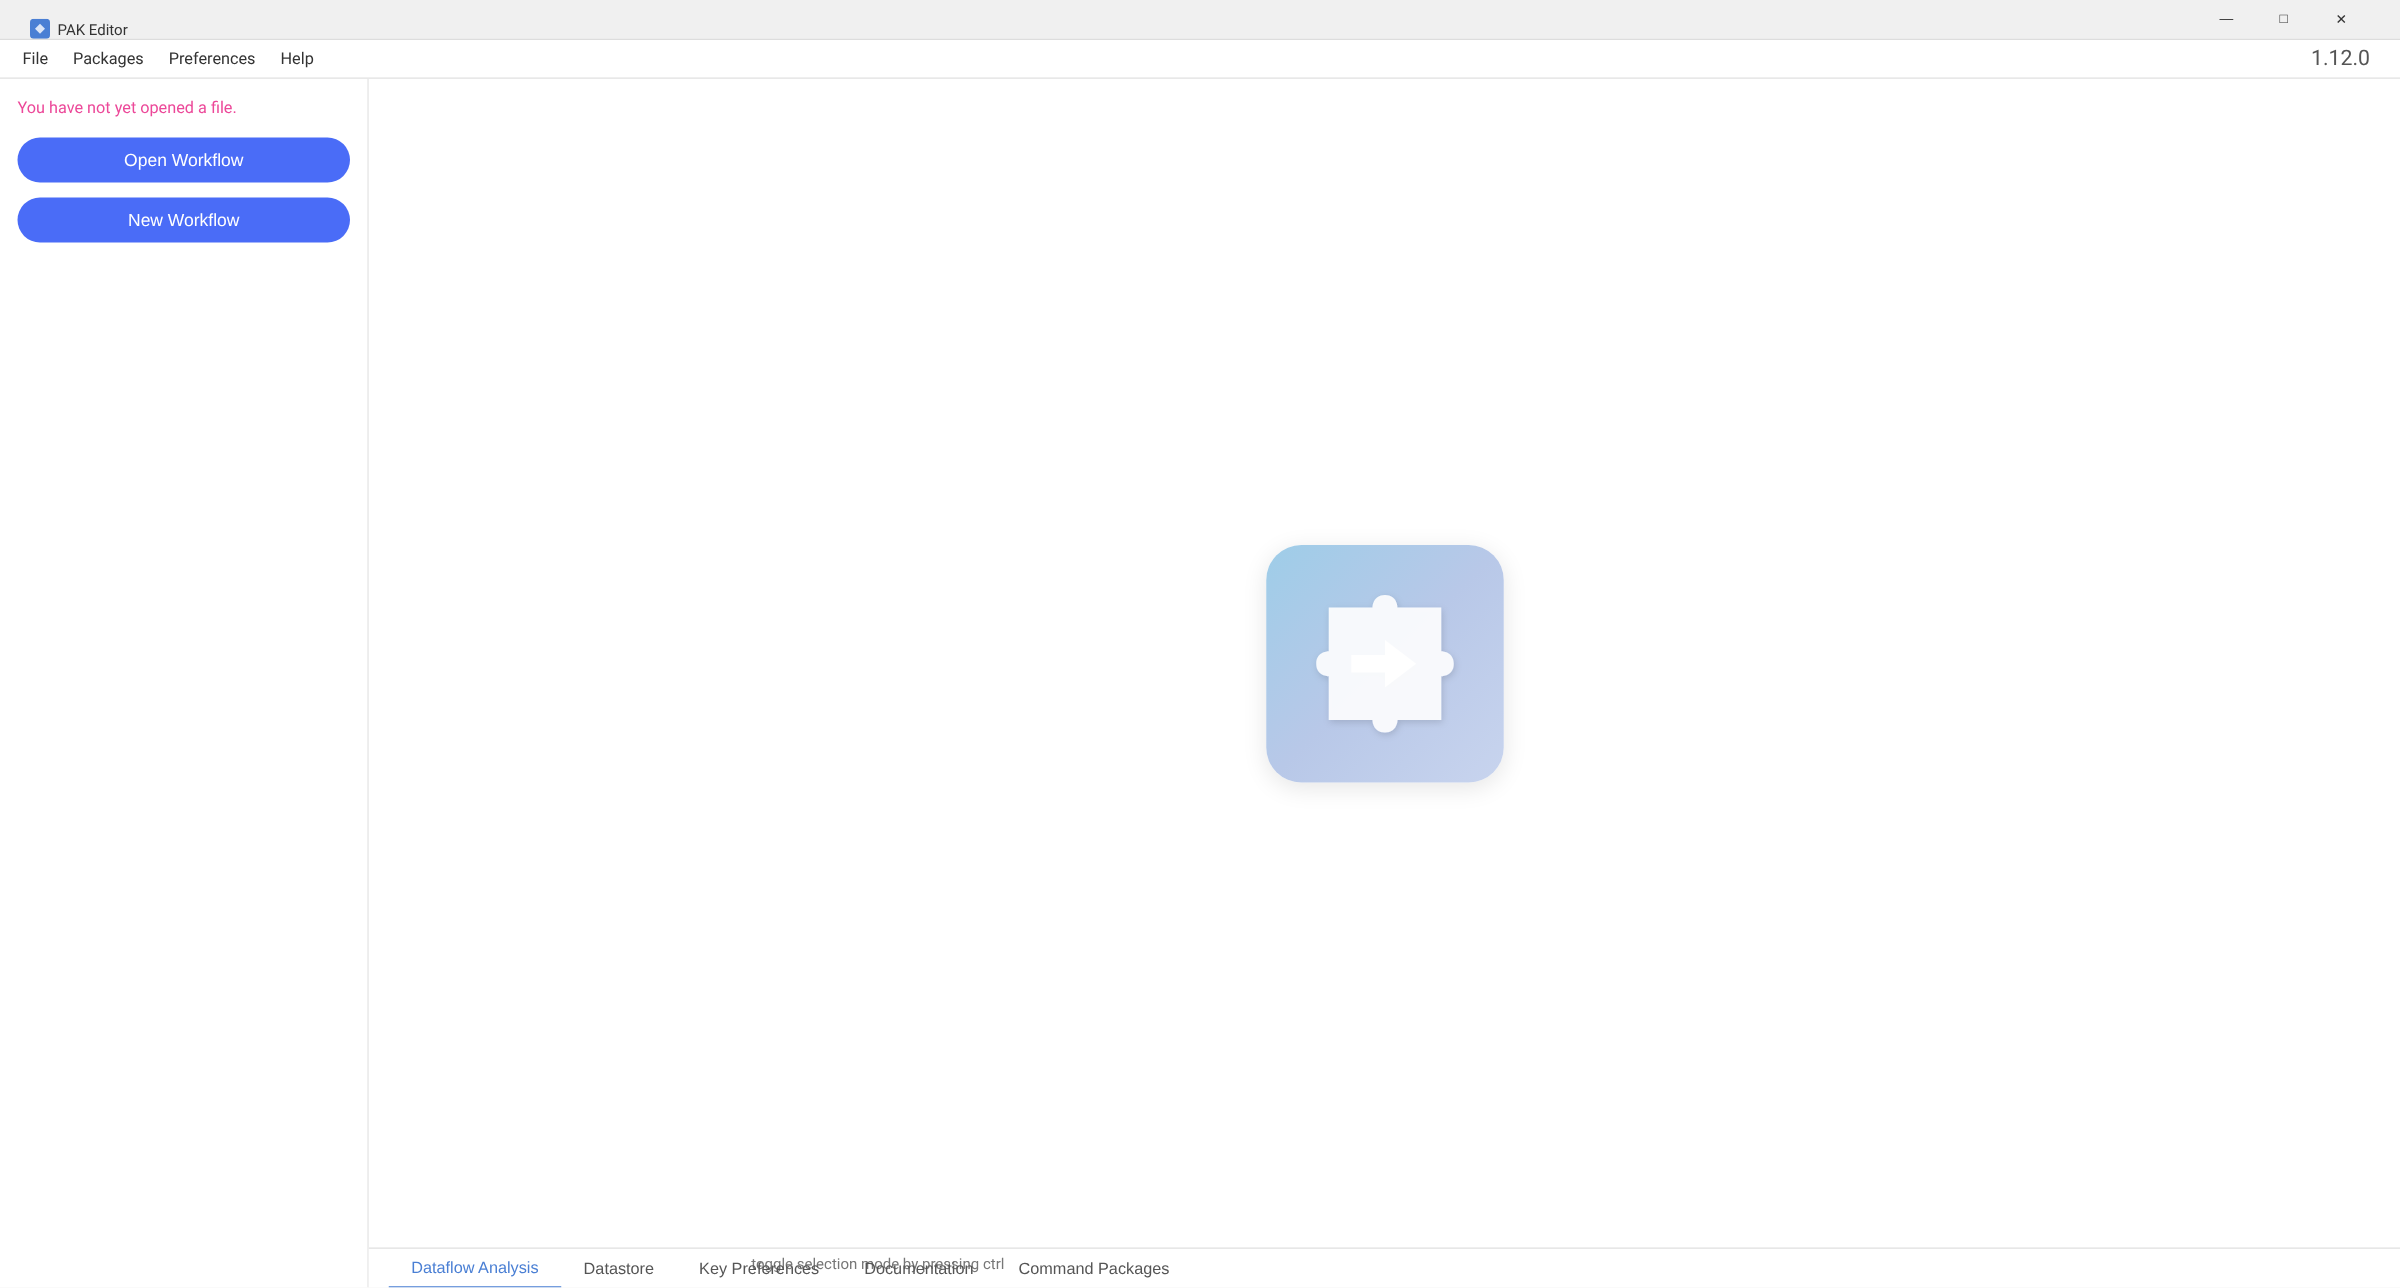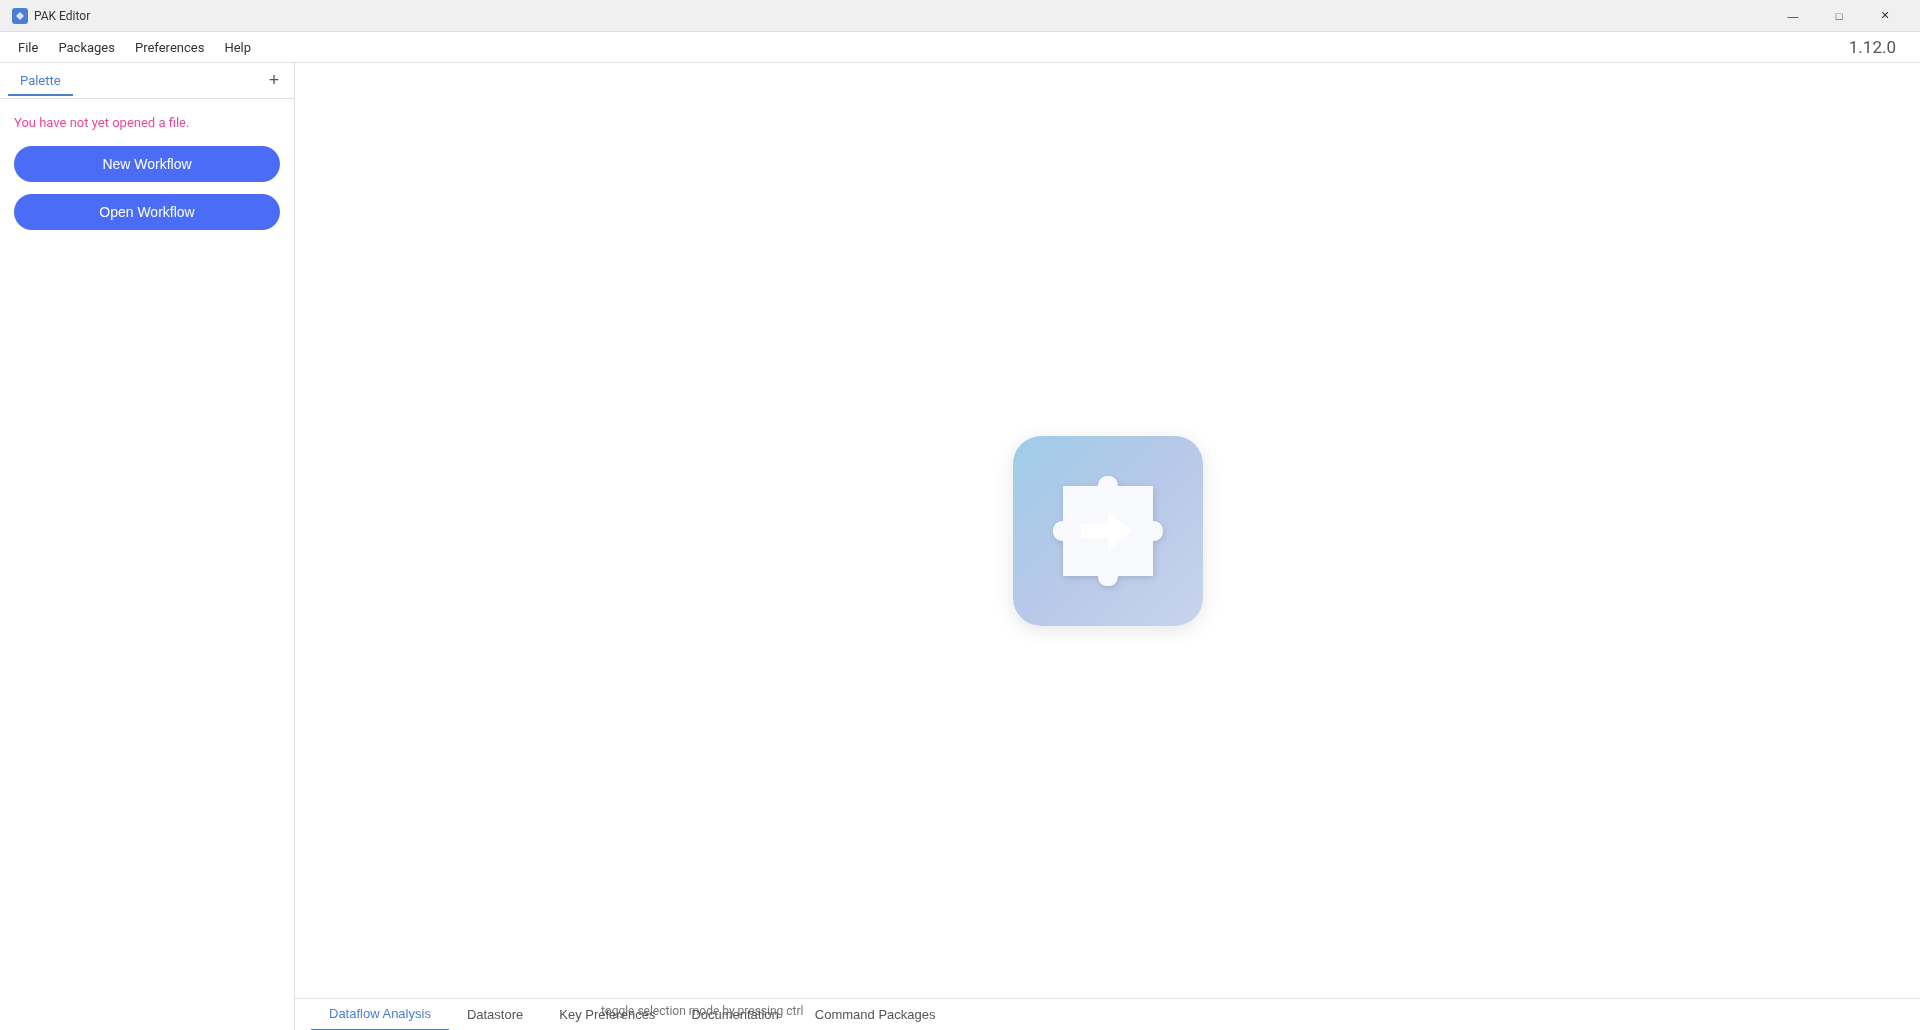--- a/index.html
+++ b/index.html
@@ -16,22 +16,22 @@
       overflow: hidden;
       display: flex;
       flex-direction: column;
     }
 
     
     .title-bar {
       background: #f0f0f0;
       height: 32px;
       display: flex;
-      align-items: center;
-      padding: 0 12px;
+      align-items: flex-end;
+      padding: 0 24px;
       border-bottom: 1px solid #ddd;
       flex-shrink: 0;
       user-select: none;
       -webkit-app-region: drag;
     }
 
     .title-bar-icon {
       width: 16px;
       height: 16px;
       margin-right: 6px;
@@ -251,28 +251,24 @@
   <span class="menu-item">File</span>
   <span class="menu-item">Packages</span>
   <span class="menu-item">Preferences</span>
   <span class="menu-item">Help</span>
   <span class="version-badge">1.12.0</span>
 </div>
 
 <div class="main-container">
 
   <div class="sidebar">
-    <div class="sidebar-tabs">
-      <span class="sidebar-tab">Palette</span>
-      <button class="sidebar-add-btn">+</button>
-    </div>
     <div class="sidebar-content">
       <p class="no-file-text">You have not yet opened a file.</p>
+      <button class="btn-workflow">Open Workflow</button>
       <button class="btn-workflow">New Workflow</button>
-      <button class="btn-workflow">Open Workflow</button>
     </div>
   </div>
 
   <div class="canvas-area">
     <div class="canvas-main">
 
       <div class="app-logo">
         <svg class="puzzle-arrow-svg" viewBox="0 0 130 130" xmlns="http://www.w3.org/2000/svg">
 
           <defs>

